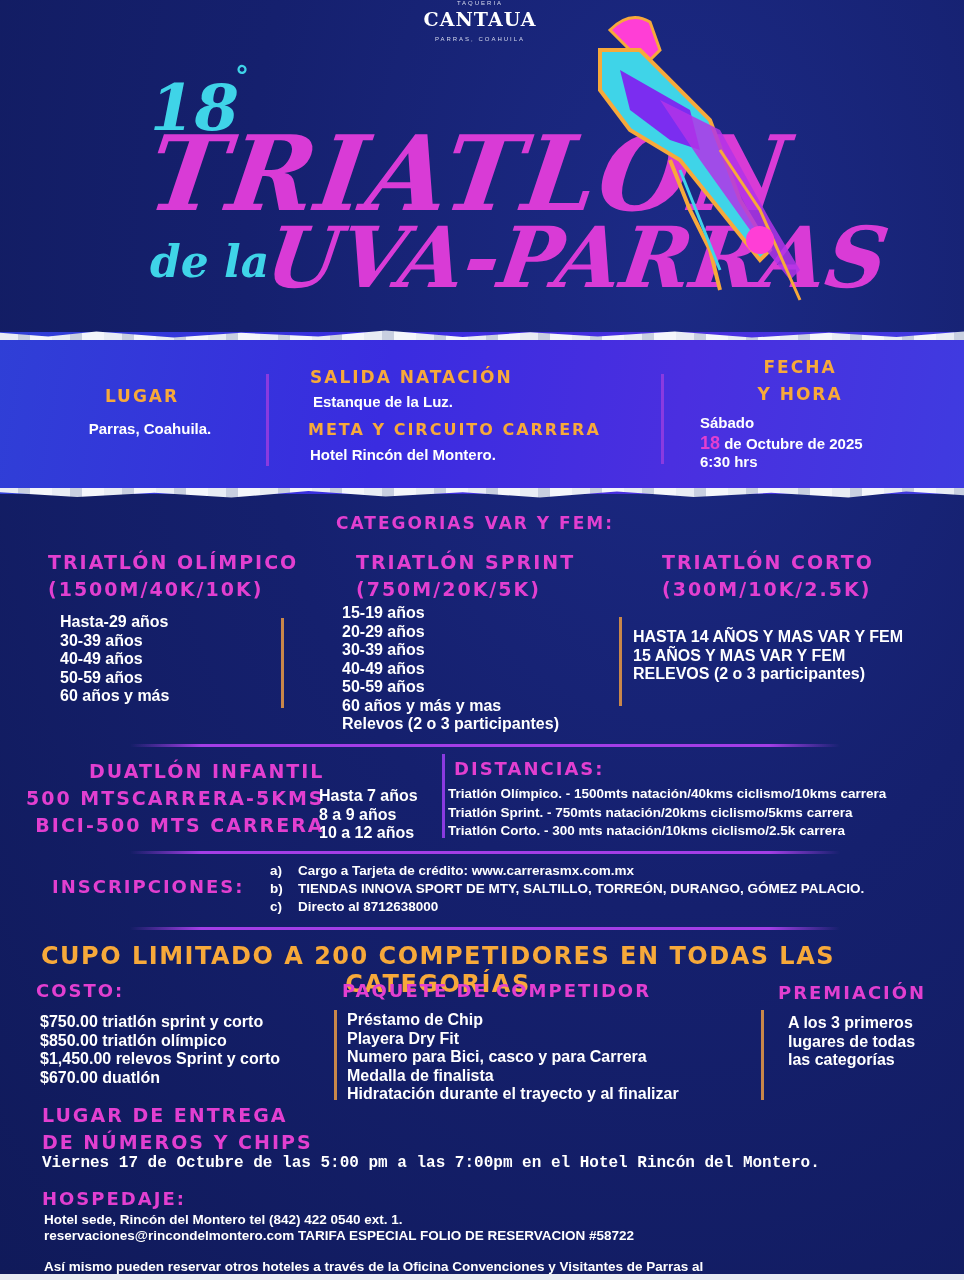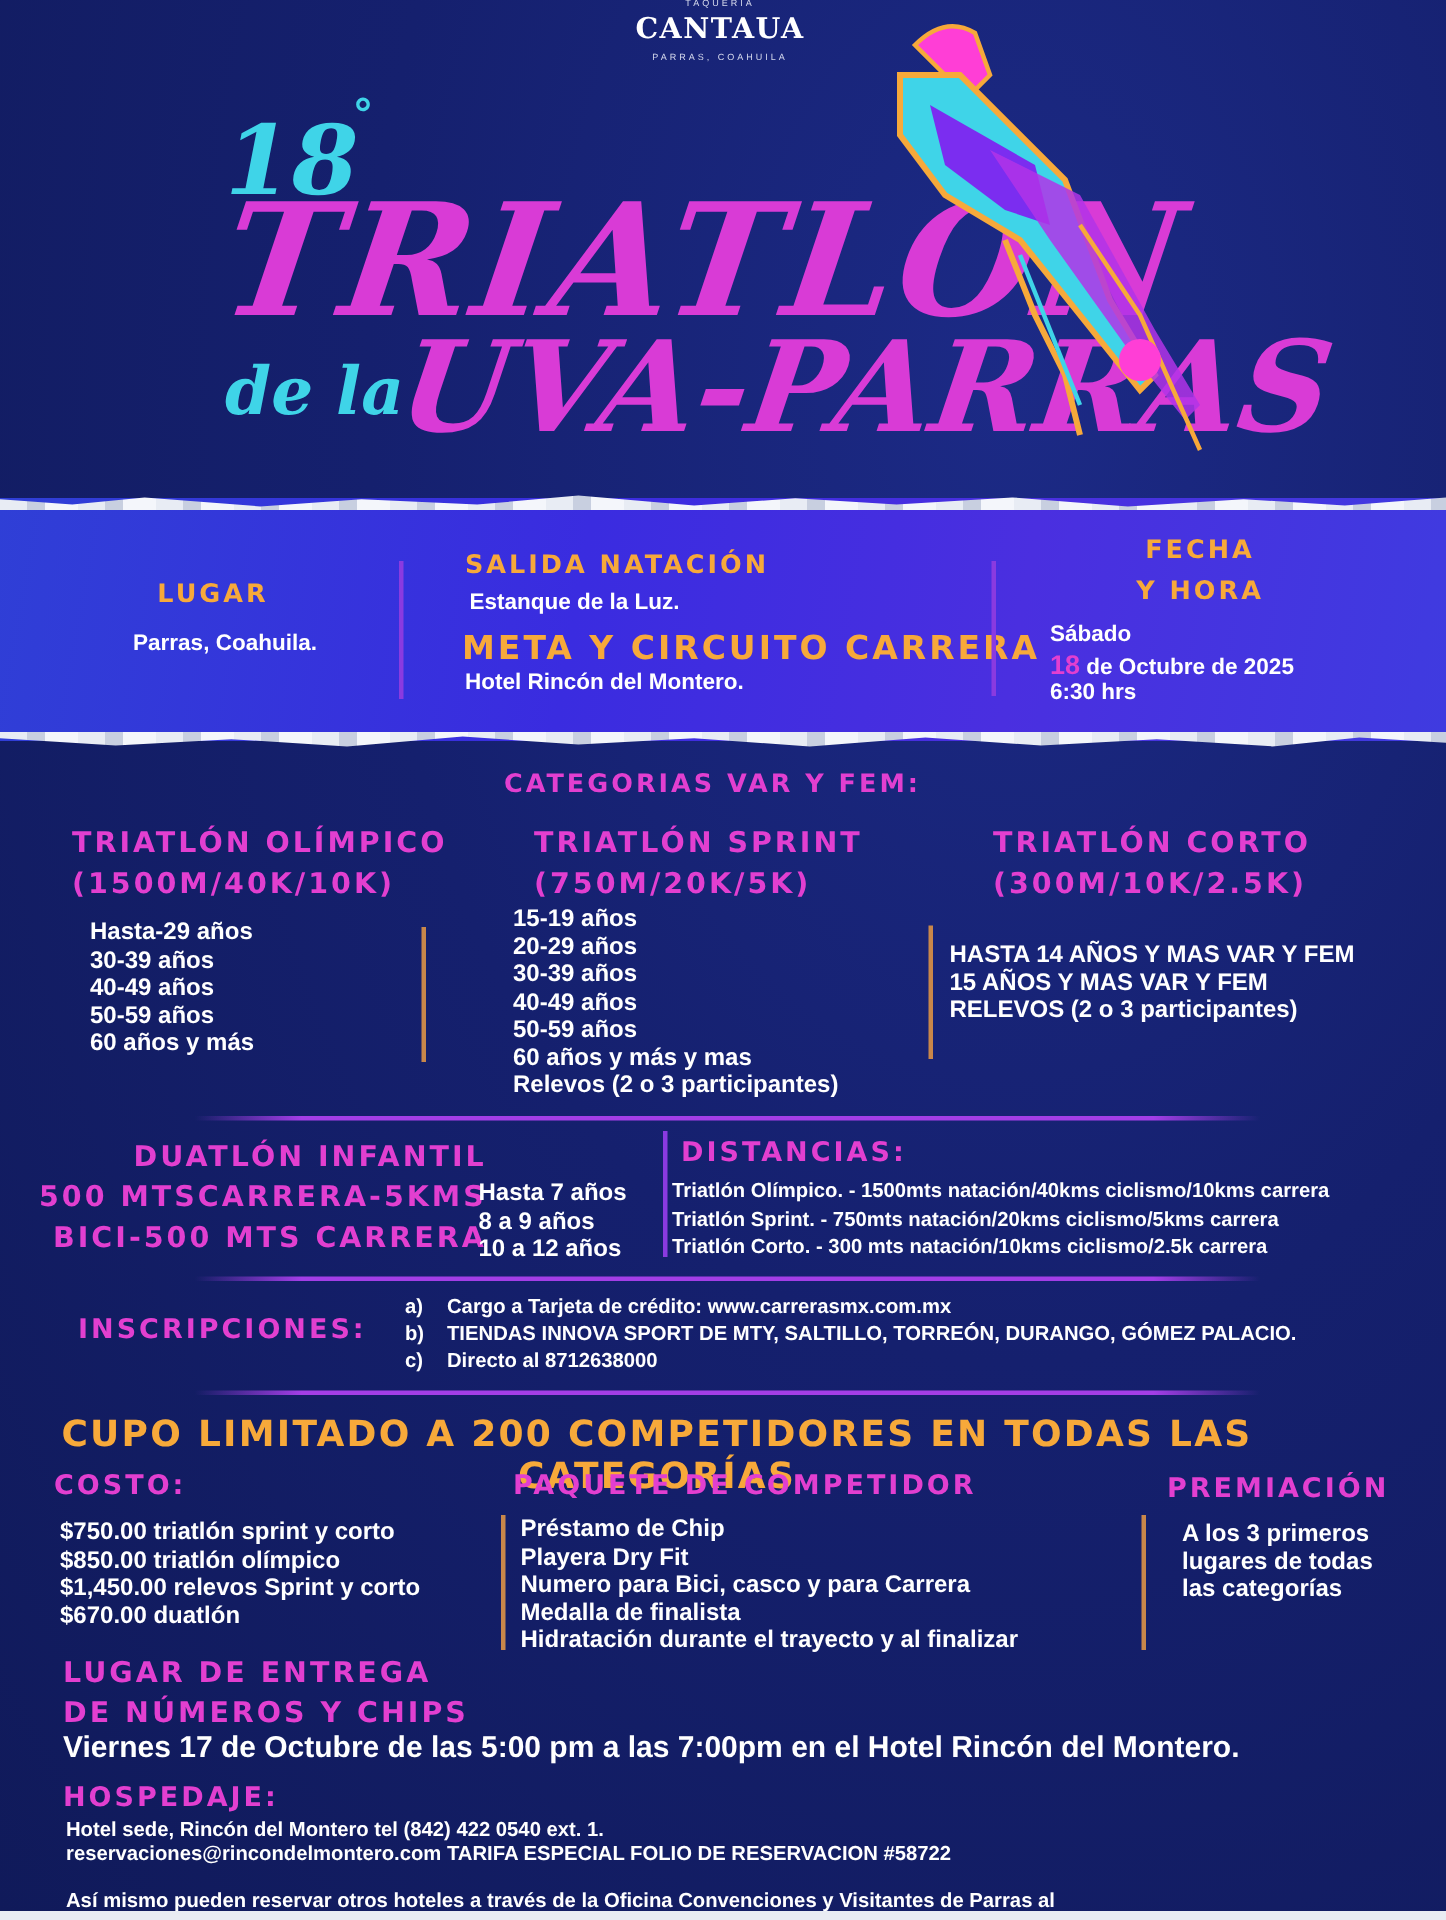--- a/index.html
+++ b/index.html
@@ -62,21 +62,21 @@
 
 <div class="abs band"></div>
 
 <div class="abs deco orange" style="left:92px; top:386px; width:100px; text-align:center; font-size:17px;">LUGAR</div>
 <div class="abs b" style="left:70px; top:420px; width:160px; text-align:center; font-size:15px;">Parras, Coahuila.</div>
 
 <div class="abs vline" style="left:266px; top:374px; height:92px;"></div>
 
 <div class="abs deco orange" style="left:310px; top:367px; font-size:17px;">SALIDA NATACIÓN</div>
 <div class="abs b" style="left:313px; top:393px; font-size:15px;">Estanque de la Luz.</div>
-<div class="abs deco orange" style="left:308px; top:420px; font-size:22px;">META Y CIRCUITO CARRERA</div>
+<div class="abs deco orange" style="left:308px; top:420px; font-size:16px;">META Y CIRCUITO CARRERA</div>
 <div class="abs b" style="left:310px; top:446px; font-size:15px;">Hotel Rincón del Montero.</div>
 
 <div class="abs vline" style="left:661px; top:374px; height:90px;"></div>
 
 <div class="abs deco orange" style="left:740px; top:357px; width:120px; text-align:center; font-size:17px;">FECHA</div>
 <div class="abs deco orange" style="left:740px; top:384px; width:120px; text-align:center; font-size:17px;">Y HORA</div>
 <div class="abs b" style="left:700px; top:414px; font-size:15px;">Sábado</div>
 <div class="abs b" style="left:700px; top:433px; font-size:15px;">
   <span style="color:#e23fd0; font-size:18px;">18</span>
   <span>de Octubre de 2025</span>
@@ -172,21 +172,21 @@
 
 <div class="abs deco pink" style="left:778px; top:982px; font-size:18px;">PREMIACIÓN</div>
 <div class="abs list b" style="left:776px; top:1014px; font-size:16px;margin-left:12px;">
   <div>A los 3 primeros</div>
   <div>lugares de todas</div>
   <div>las categorías</div>
 </div>
 
 <div class="abs deco pink" style="left:42px; top:1104px; font-size:19px;">LUGAR DE ENTREGA</div>
 <div class="abs deco pink" style="left:42px; top:1131px; font-size:19px;">DE NÚMEROS Y CHIPS</div>
-<div class="abs b" style="left:42px; top:1154px; font-size:20px;">Viernes 17 de Octubre de las 5:00 pm a las 7:00pm en el Hotel Rincón del Montero.</div>
+<div class="abs b" style="left:42px; top:1154px; font-size:16px;font-family:Liberation Mono, monospace;">Viernes 17 de Octubre de las 5:00 pm a las 7:00pm en el Hotel Rincón del Montero.</div>
 
 <div class="abs deco pink" style="left:42px; top:1188px; font-size:18px;">HOSPEDAJE:</div>
 <div class="abs b" style="left:44px; top:1212px; font-size:13.5px; line-height:16px;">
   <div>Hotel sede, Rincón del Montero tel (842) 422 0540 ext. 1.</div>
   <div>reservaciones@rincondelmontero.com TARIFA ESPECIAL FOLIO DE RESERVACION #58722</div>
 </div>
 <div class="abs b" style="left:44px; top:1259px; font-size:13.5px;">Así mismo pueden reservar otros hoteles a través de la Oficina Convenciones y Visitantes de Parras al</div>
 <div class="abs" style="left:0; top:1274px; width:964px; height:6px; background:#e9ecf3;"></div>
 
 </body></html>

